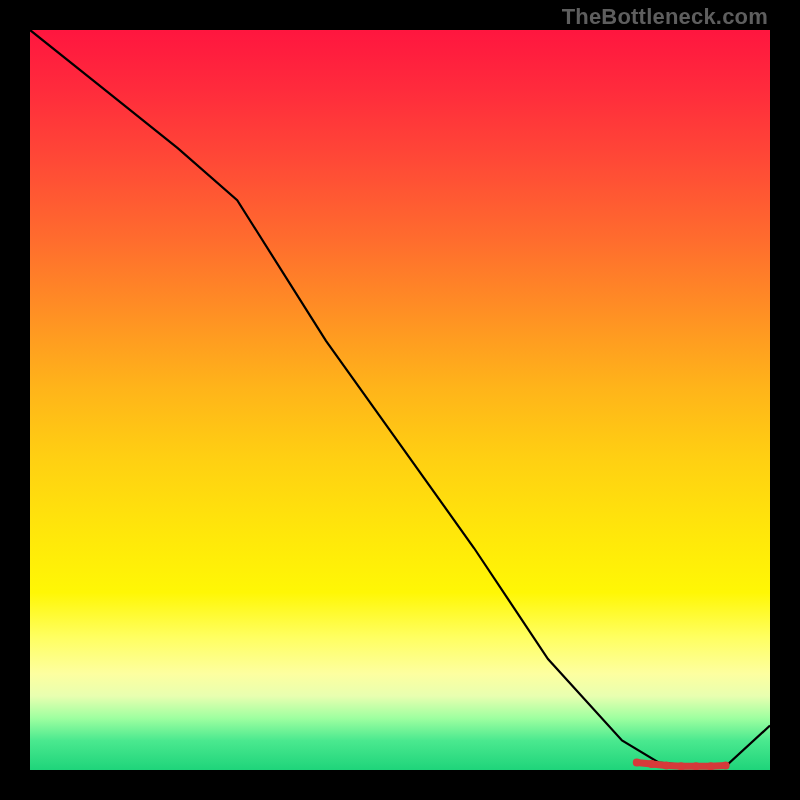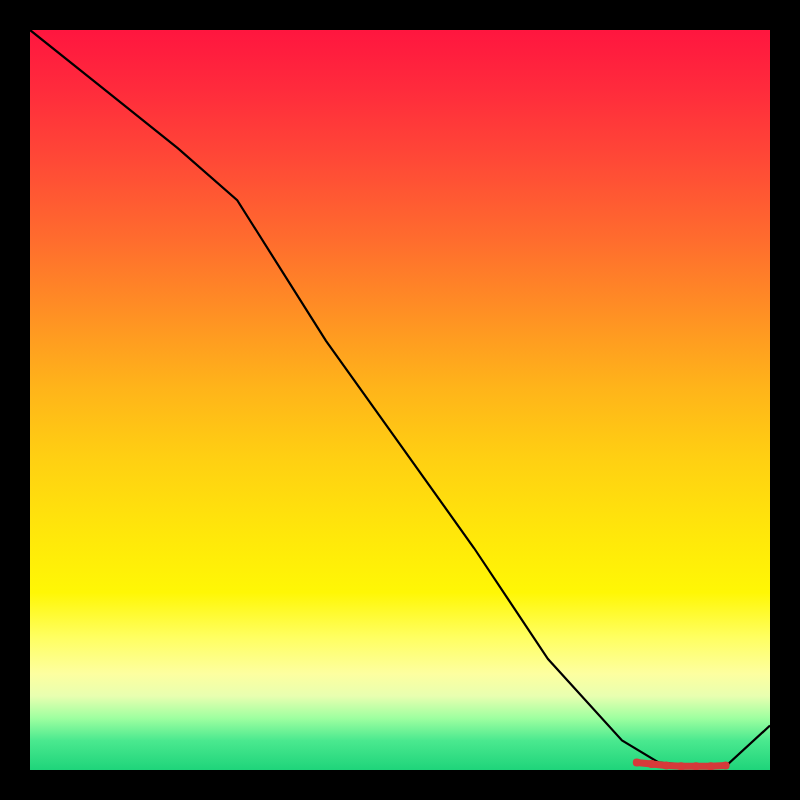--- a/index.html
+++ b/index.html
@@ -58,20 +58,21 @@
     font-weight: bold;
     color: #5e5e5e;
     letter-spacing: 0.2px;
   }
 </style>
 </head>
 <body>
 
 <div class="frame">
 
+  <div class="watermark">TheBottleneck.com</div>
 
   <div class="plot-area">
     <svg class="overlay" viewBox="0 0 740 740" preserveAspectRatio="none">
       <path id="curve-path" fill="none" stroke="#000000" stroke-width="2.2" d="M0.0 0.0 L74.0 59.2 L148.0 118.4 L207.2 170.2 L296.0 310.8 L370.0 414.4 L444.0 518.0 L518.0 629.0 L592.0 710.4 L629.0 732.6 L666.0 736.3 L695.6 736.3 L740.0 695.6"></path>
       <g id="marker-group">
           <path d="M606.8 732.6 L621.6 734.1 L636.4 735.6 L651.2 736.3 L666.0 736.3 L680.8 736.3 L695.6 735.6" fill="none" stroke="#d63a3a" stroke-width="7" stroke-linecap="round"></path>
           <circle cx="606.8" cy="732.6" r="4" fill="#d63a3a"></circle>
           <circle cx="621.6" cy="734.1" r="4" fill="#d63a3a"></circle>
           <circle cx="636.4" cy="735.6" r="4" fill="#d63a3a"></circle>
           <circle cx="651.2" cy="736.3" r="4" fill="#d63a3a"></circle>

